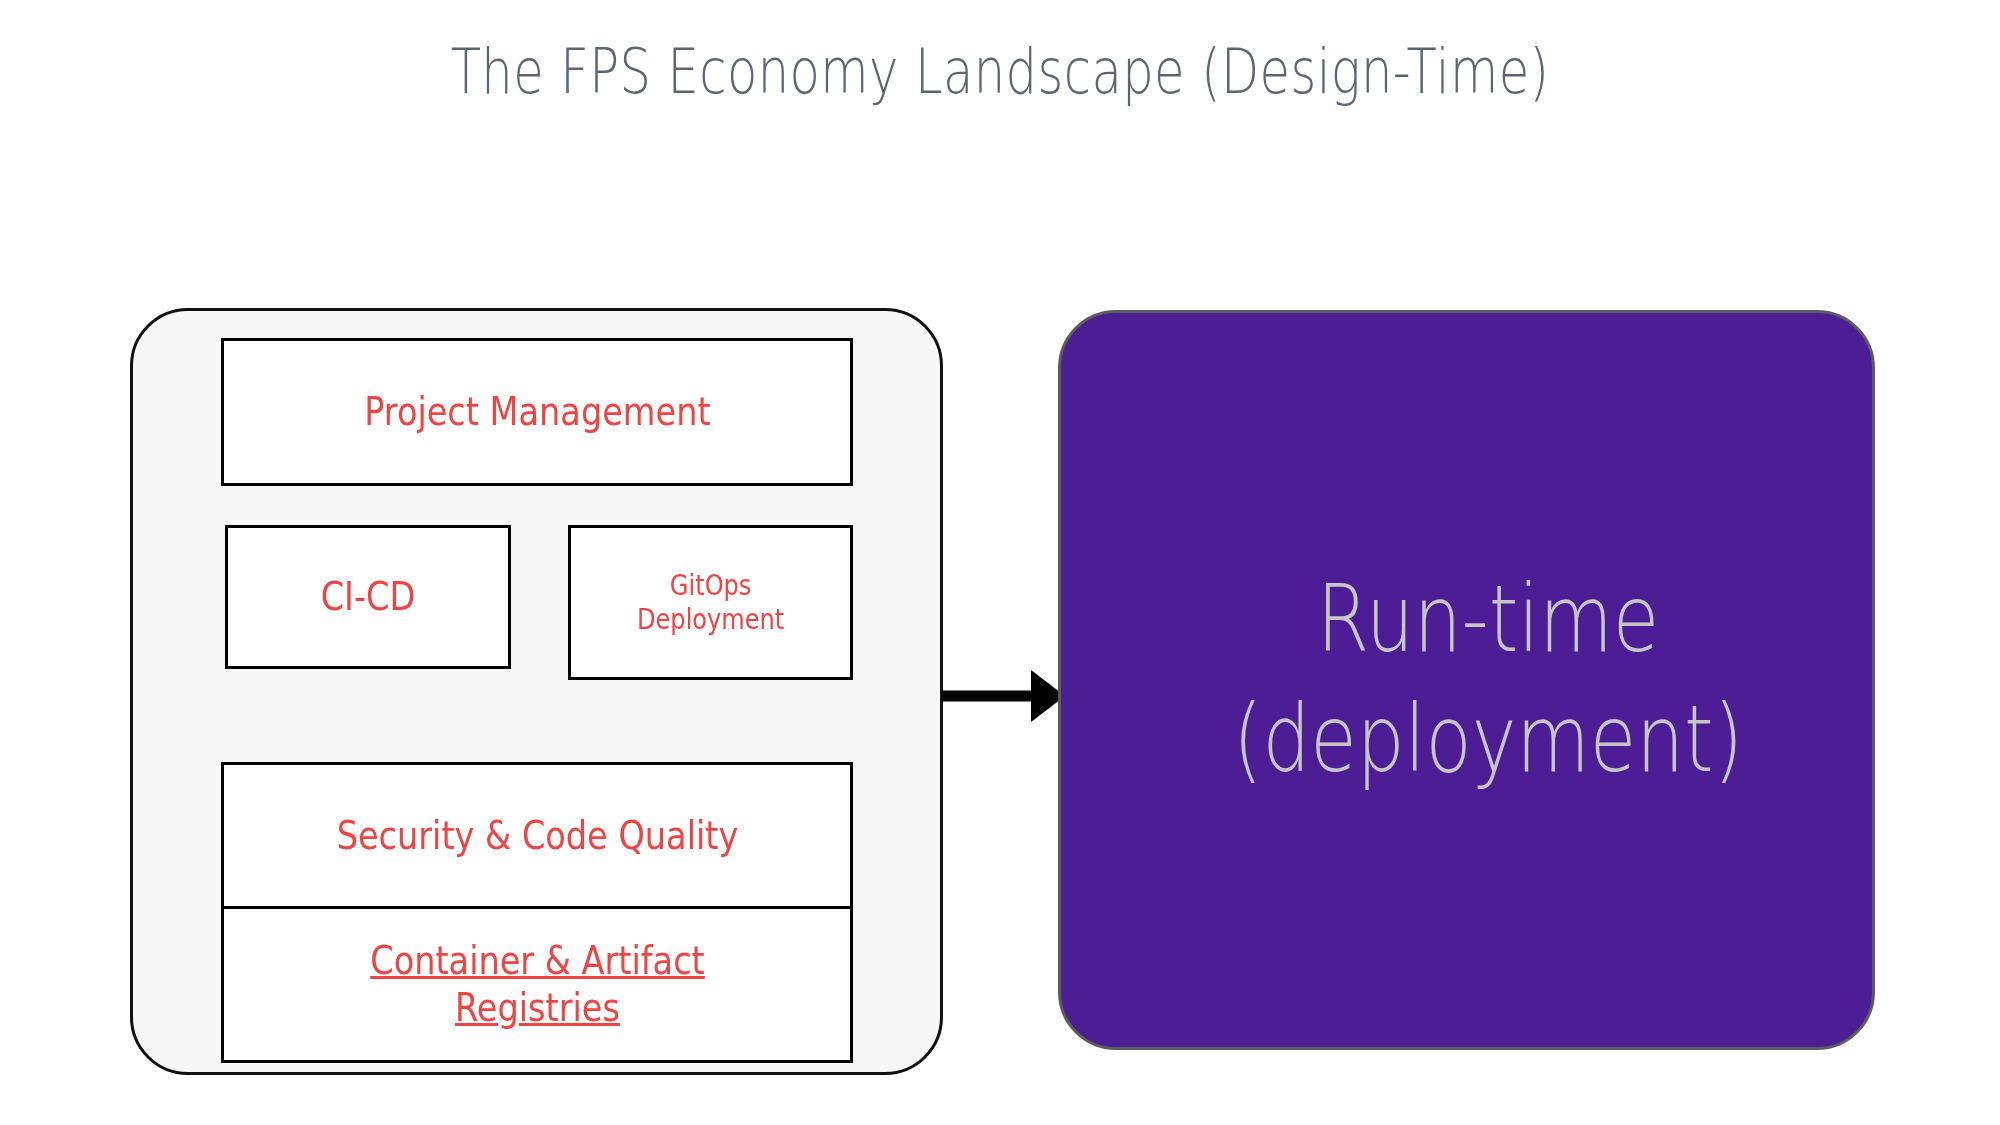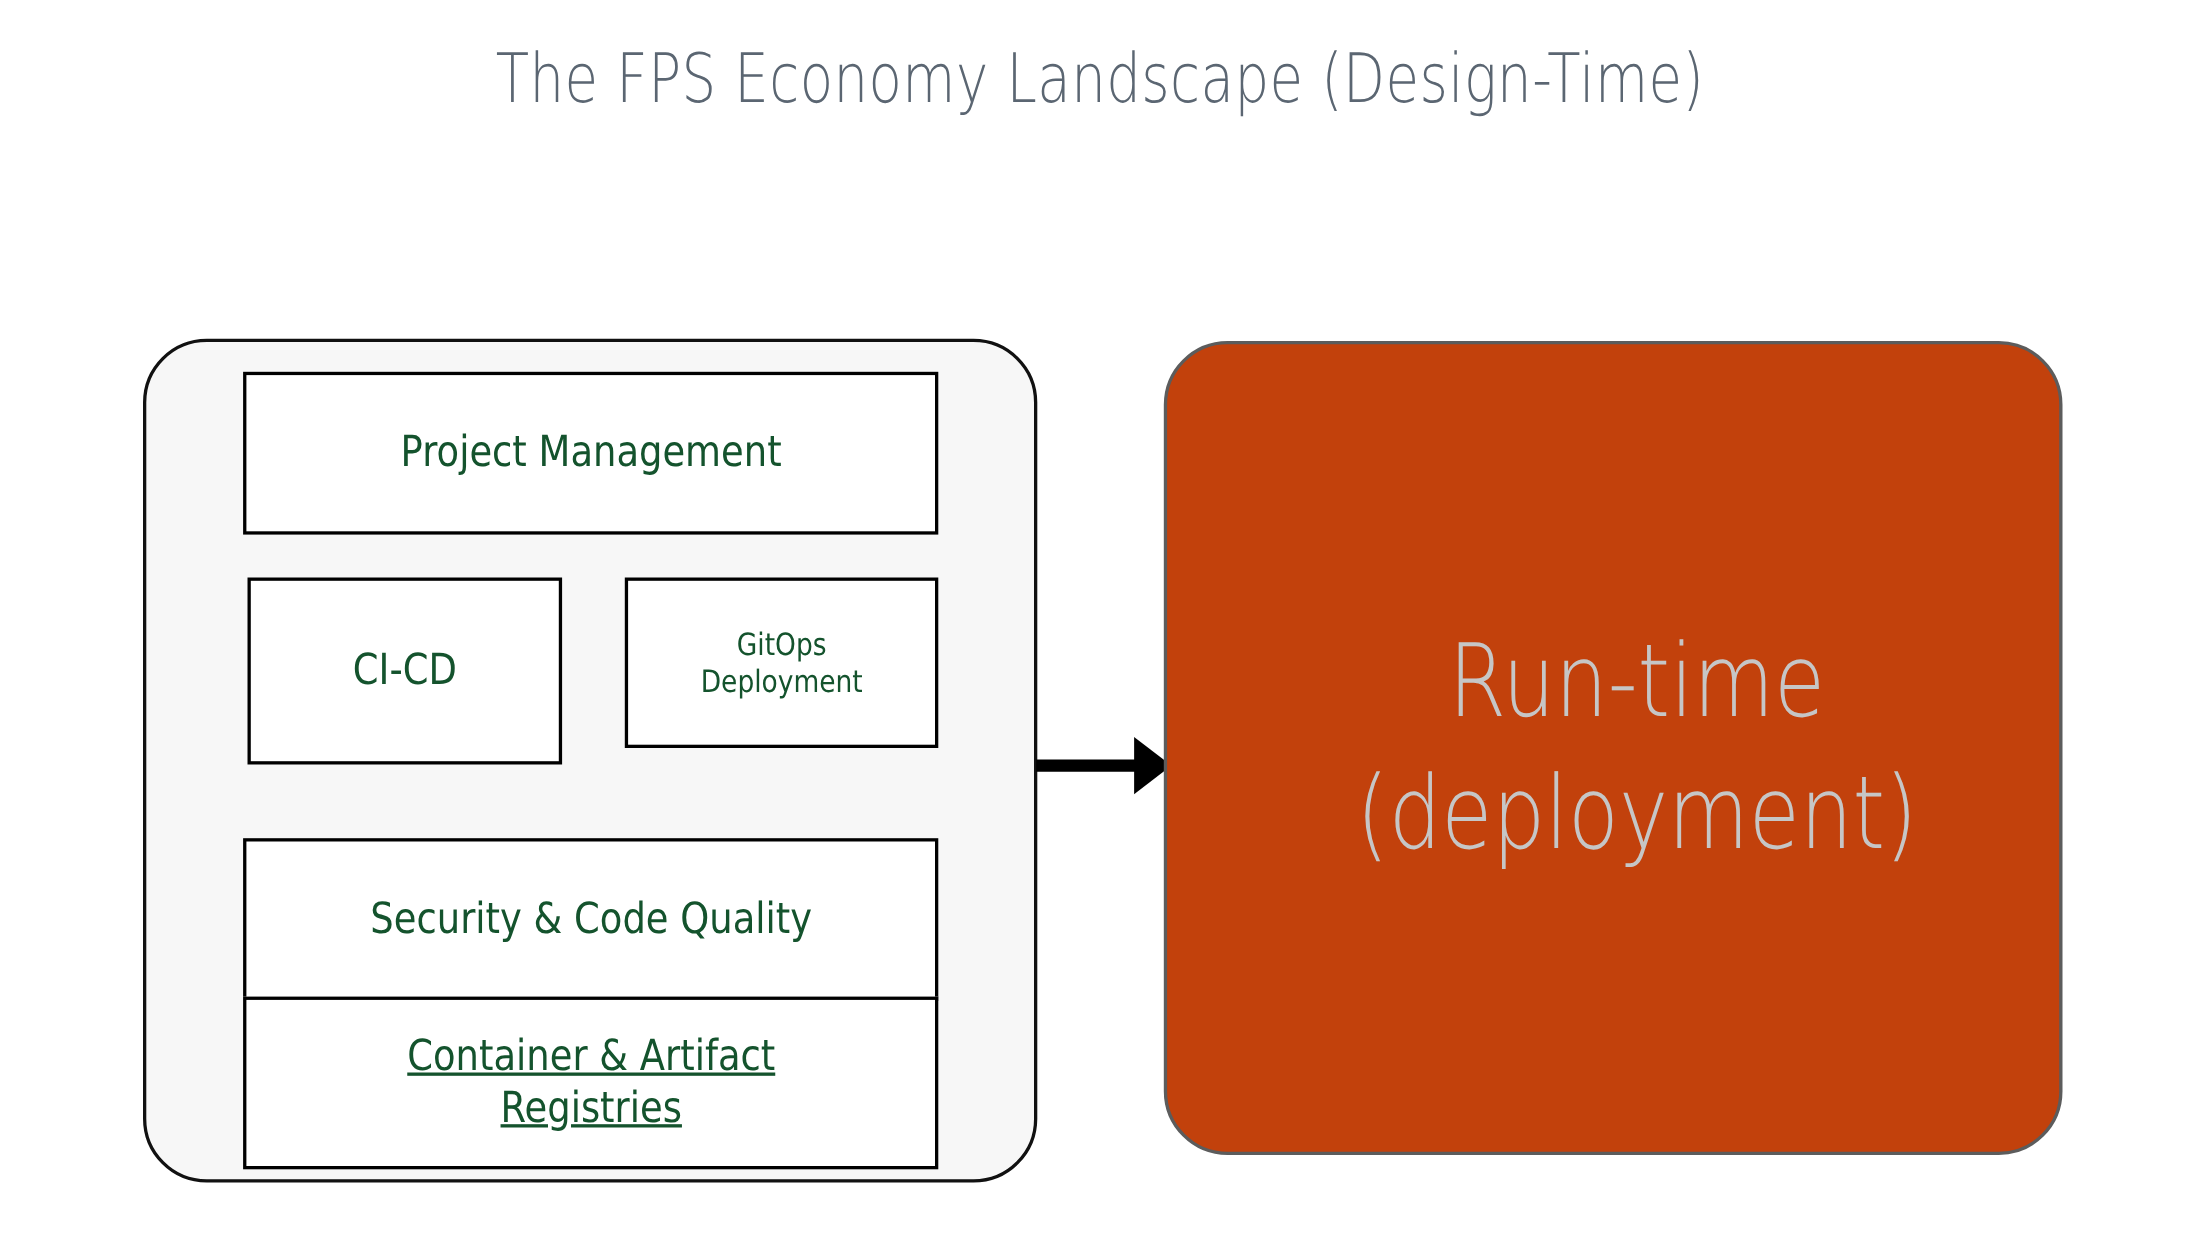--- a/index.html
+++ b/index.html
@@ -55,21 +55,21 @@
   
   .cap-box {
     position: absolute;
     box-sizing: border-box;
     background: #ffffff;
     border: 3px solid #000000;
     display: flex;
     align-items: center;
     justify-content: center;
     text-align: center;
-    color: #14532d;
+    color: #ef4444;
     font-family: "DejaVu Sans", sans-serif;
     font-weight: 400;
     font-size: 39px;
     line-height: 1.18;
     padding: 4px 10px;
   }
   .cap-box .cap-label {
     transform: scaleX(0.86);
     transform-origin: center center;
     white-space: pre-line;
@@ -92,21 +92,21 @@
   }
 
   
   .runtime-box {
     position: absolute;
     left: 1058px;
     top: 310px;
     width: 817px;
     height: 740px;
     box-sizing: border-box;
-    background: #c2410c;
+    background: #4c1d95;
     border: 3px solid #5c5c5c;
     border-radius: 58px;
     display: flex;
     align-items: center;
     justify-content: center;
     text-align: center;
     padding-left: 44px;
   }
   .runtime-label {
     font-family: "DejaVu Sans", sans-serif;
@@ -126,21 +126,21 @@
 <div id="slide">
 
   <div class="slide-title">The FPS Economy Landscape (Design-Time)</div>
 
   <div class="design-container">
 
     <div class="cap-box box-project" style="left:88px; top:27px; width:632px; height:148px;">
       <span class="cap-label">Project Management</span>
     </div>
 
-    <div class="cap-box box-cicd" style="left:92px; top:214px; width:286px; height:170px;">
+    <div class="cap-box box-cicd" style="left:92px; top:214px; width:286px; height:144px;">
       <span class="cap-label">CI-CD</span>
     </div>
 
     <div class="cap-box box-gitops" style="left:435px; top:214px; width:285px; height:155px;">
       <span class="cap-label">GitOps
 Deployment</span>
     </div>
 
     <div class="cap-box box-security" style="left:88px; top:407px; width:632px; height:148px;">
       <span class="cap-label">Security &amp; Code Quality</span>

